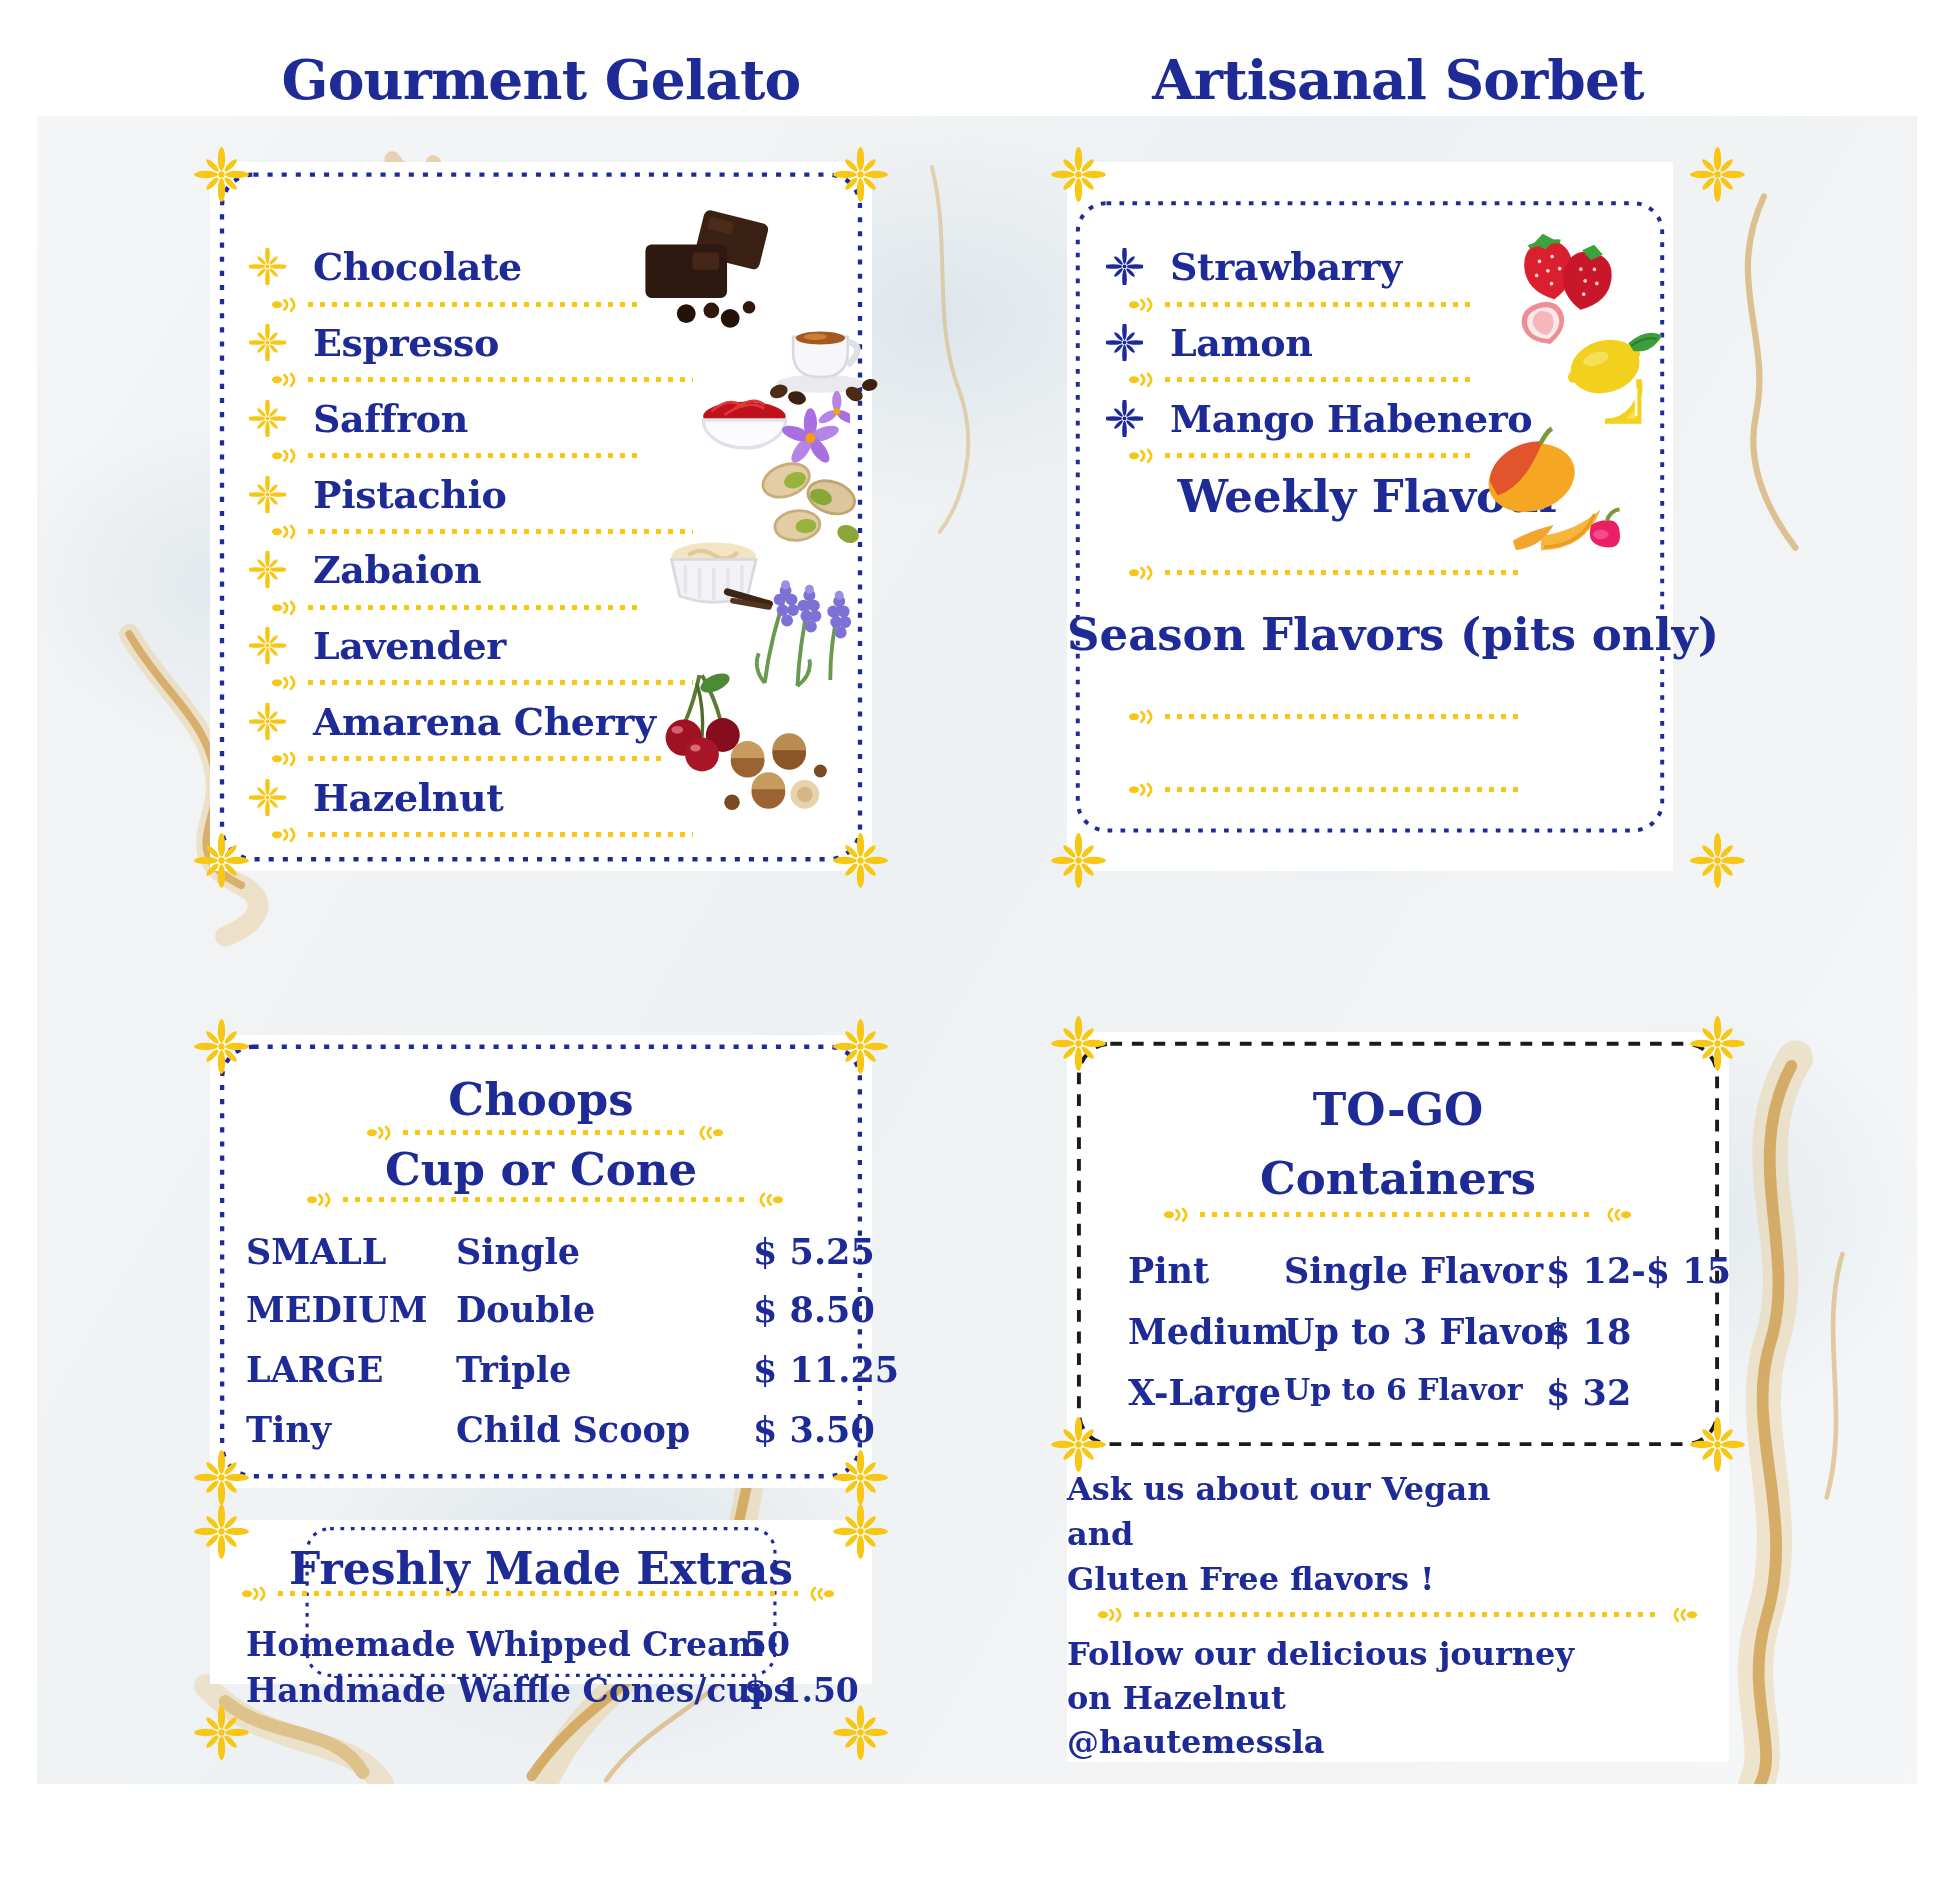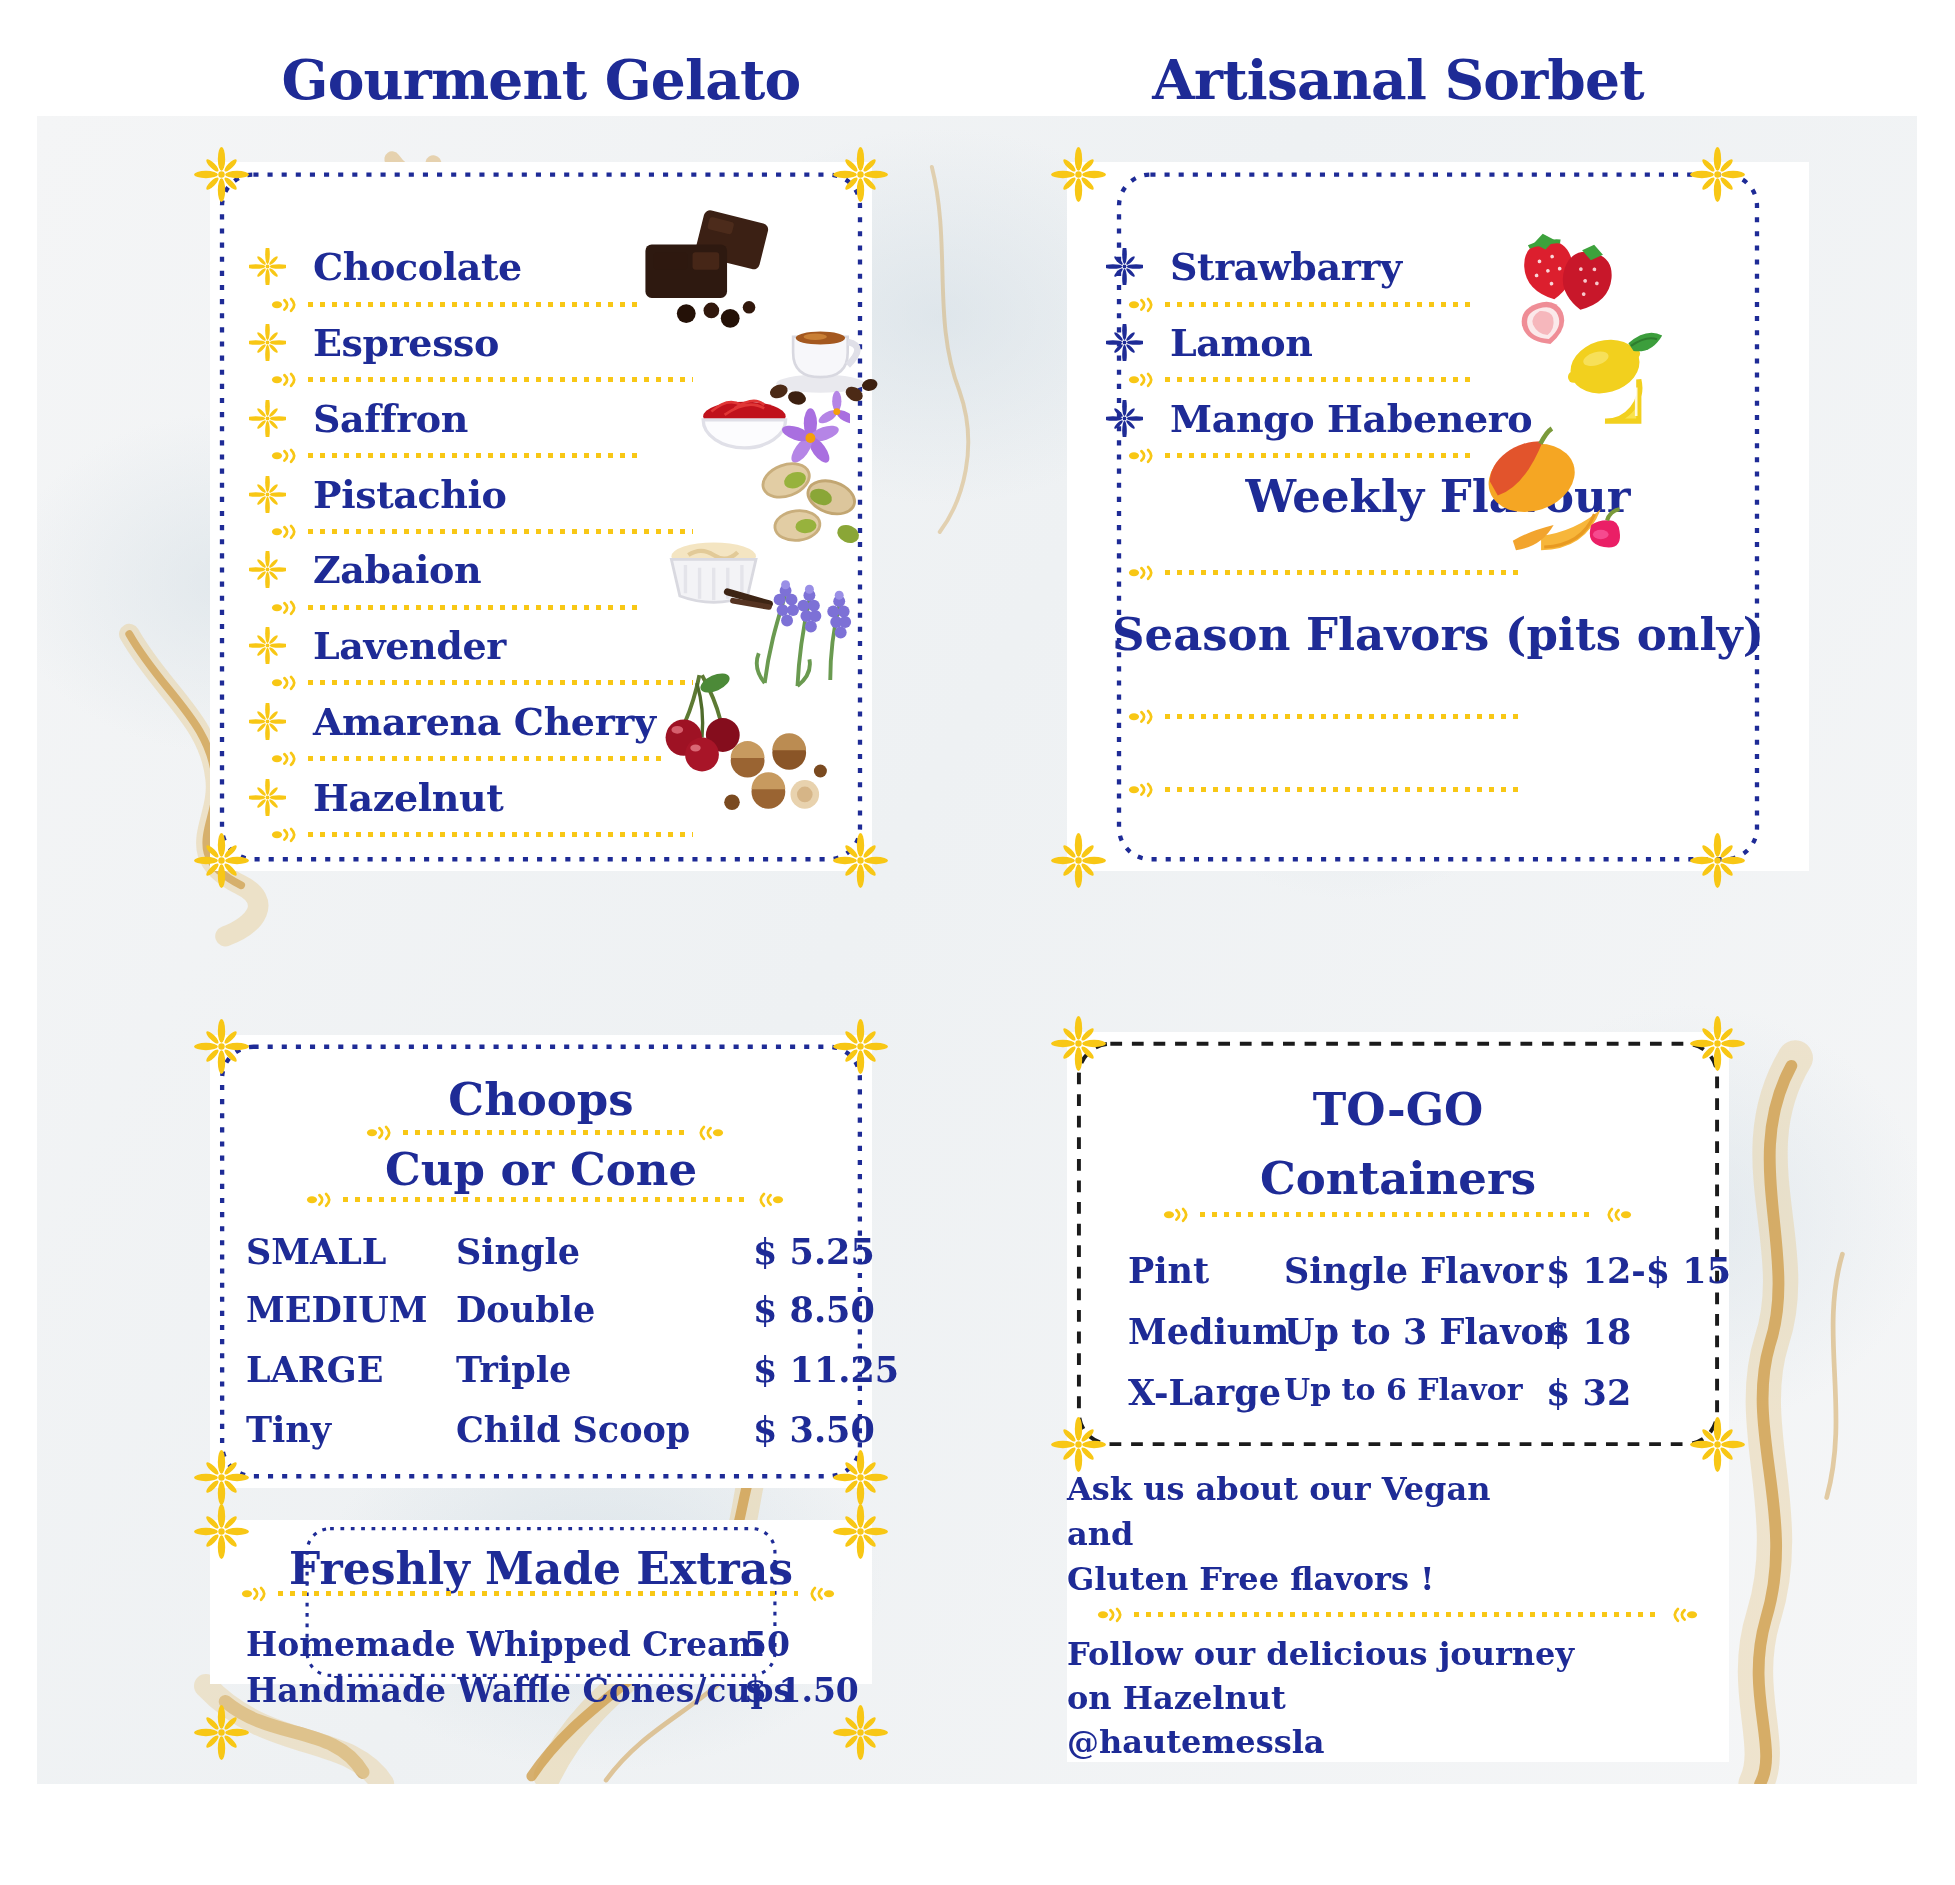--- a/index.html
+++ b/index.html
@@ -348,21 +348,21 @@
       <circle cx="76" cy="68" r="11" fill="#e8d2ae"></circle>
       <circle cx="76" cy="68" r="6" fill="#d6b587"></circle>
       <circle cx="20" cy="74" r="6" fill="#7a4a20"></circle>
       <circle cx="88" cy="50" r="5" fill="#7a4a20"></circle>
     </g>
   </svg>
 </section>
 
 <div class="qtitle" style="left:1067px;top:47px;width:662px">Artisanal Sorbet</div>
 
-<section class="panel" style="left:1067px;top:162px;width:742px;height:709px">
+<section class="panel" style="left:1067px;top:162px;width:606px;height:709px">
   <svg class="bsvg" viewBox="0 0 1686 1807" width="662" height="709">
     <rect x="30" y="32" width="1626" height="1745" rx="80" ry="80" fill="none" stroke="#1e2b96" stroke-width="11" stroke-dasharray="13 23"></rect>
   </svg>
   <svg class="flower" style="left:11.8px;top:12.6px" viewBox="-60 -60 120 120">
       <use href="#flower8"></use>
     </svg>
   <svg class="flower" style="left:650px;top:12.6px" viewBox="-60 -60 120 120">
       <use href="#flower8"></use>
     </svg>
   <svg class="flower" style="left:11.8px;top:698px" viewBox="-60 -60 120 120">

